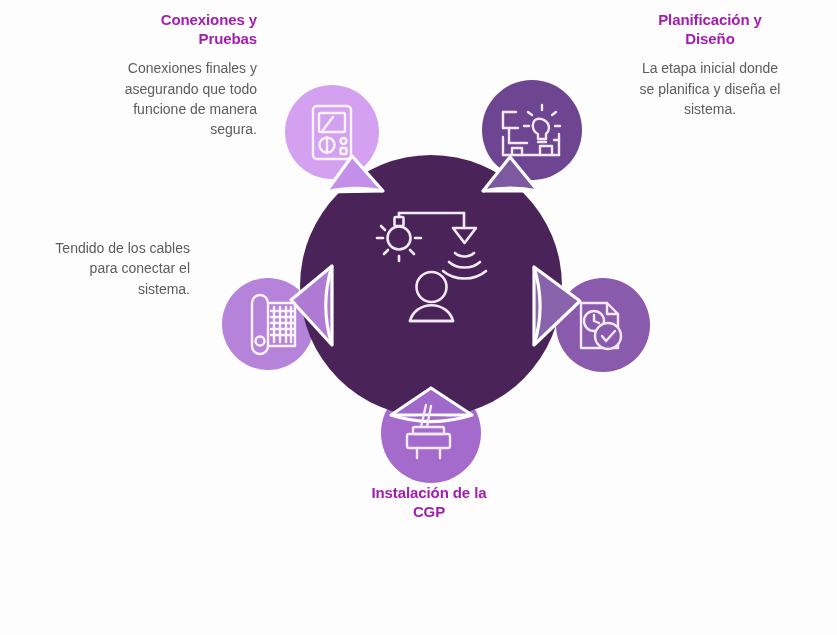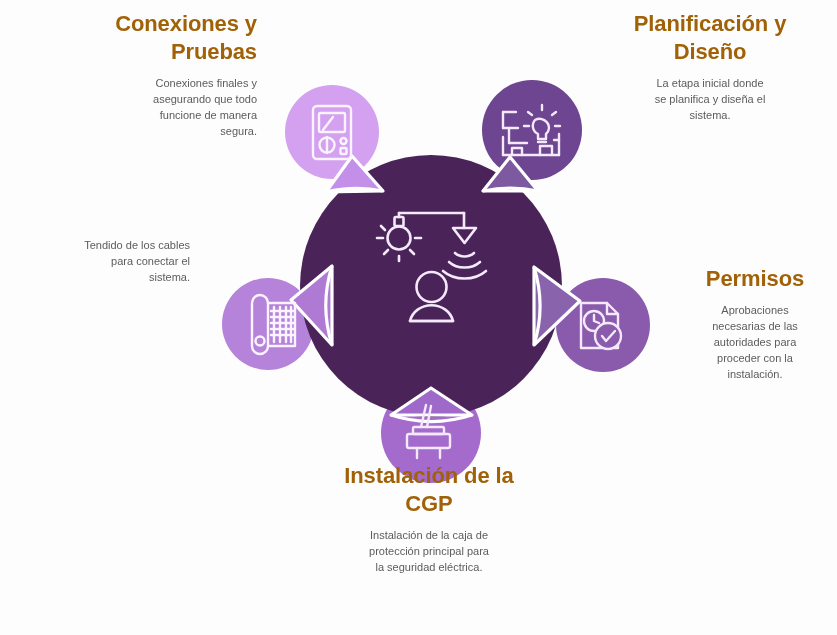--- a/index.html
+++ b/index.html
@@ -23,46 +23,46 @@
   .diagram-svg {
     position: absolute;
     left: 0; top: 0;
     width: 837px;
     height: 635px;
   }
   .label-block {
     position: absolute;
   }
   .label-title {
-    font-size: 22px;
+    font-size: 15px;
     font-weight: bold;
-    color: #a16207;
+    color: #a21caf;
     line-height: 1.28;
     letter-spacing: -0.1px;
     margin: 0 0 10px 0;
     white-space: pre-line;
   }
   .label-desc {
-    font-size: 11px;
+    font-size: 14px;
     font-weight: normal;
     color: #5c5b5e;
     line-height: 1.45;
     margin: 0;
     white-space: pre-line;
   }
   .align-right { text-align: right; }
   .align-left  { text-align: center;  }
   .align-center{ text-align: center;}
 
   
   #block-conexiones { left: 60px;  top: 10px;  width: 197px; }
   #block-planificacion { left: 605px; top: 10px; width: 210px; }
   #block-tendido    { left: 8px;   top: 238px; width: 182px; }
   #block-permisos   { left: 675px; top: 265px; width: 160px; }
-  #block-cgp        { left: 318px; top: 462px; width: 222px; }
+  #block-cgp        { left: 318px; top: 483px; width: 222px; }
 </style>
 </head>
 <body>
 
 <div id="stage">
 
   <svg class="diagram-svg" viewBox="0 0 837 635" xmlns="http://www.w3.org/2000/svg">
 
     <g>
       <circle cx="332" cy="132" r="47" fill="#d3a1ef"></circle>
@@ -229,30 +229,19 @@
 se planifica y diseña el
 sistema.</div>
   </div>
 
   <div class="label-block align-right" id="block-tendido">
     <div class="label-desc">Tendido de los cables
 para conectar el
 sistema.</div>
   </div>
 
-  <div class="label-block align-left" id="block-permisos">
-    <div class="label-title">Permisos</div>
-    <div class="label-desc">Aprobaciones
-necesarias de las
-autoridades para
-proceder con la
-instalación.</div>
-  </div>
 
   <div class="label-block align-center" id="block-cgp">
     <div class="label-title">Instalación de la
 CGP</div>
-    <div class="label-desc">Instalación de la caja de
-protección principal para
-la seguridad eléctrica.</div>
   </div>
 
 </div>
 
 </body></html>

